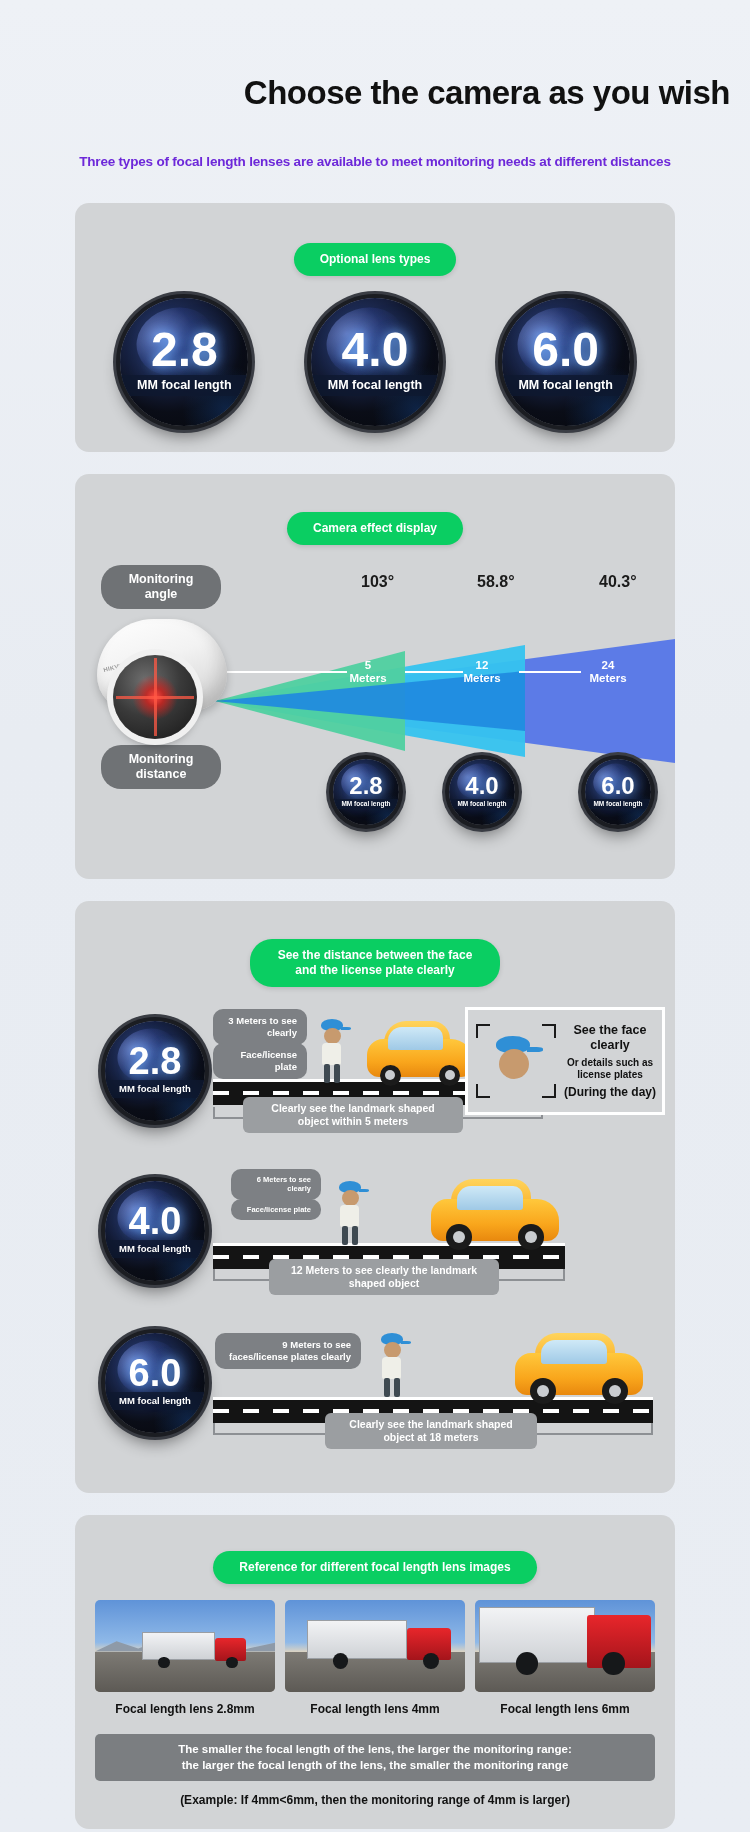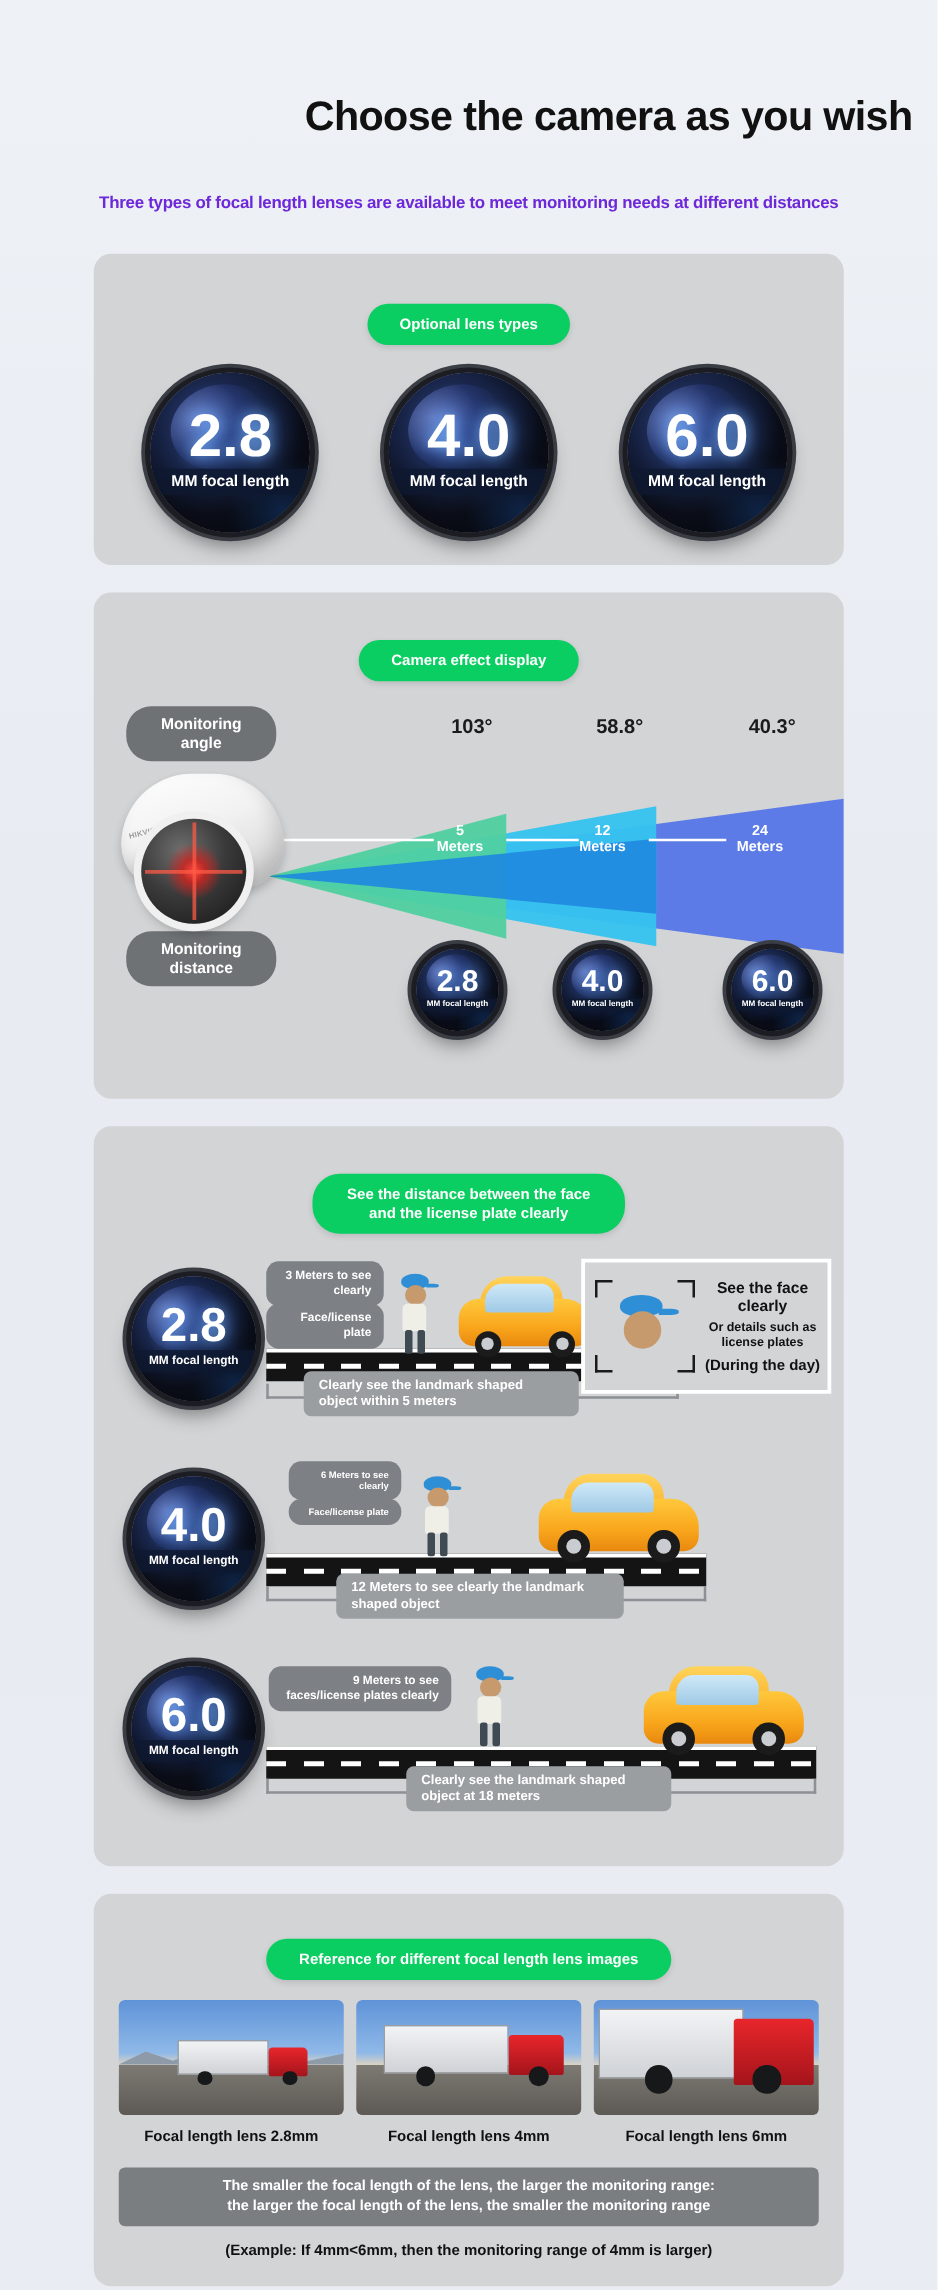--- a/index.html
+++ b/index.html
@@ -176,21 +176,21 @@
   }
   .bubble {
     position:absolute; background:#7d8084; color:#fff;
     font-size: 9.5px; font-weight:700; border-radius: 10px;
     padding: 6px 10px; text-align:right; line-height:1.25; z-index: 6;
   }
   .bubble-sm { font-size: 7.5px; }
   .caption-bar {
     position:absolute; background:#9b9ea1; color:#fff;
     font-size: 10.5px; font-weight:700; border-radius: 6px;
-    padding: 5px 12px; text-align:left; line-height:1.25; z-index:6;
+    padding: 5px 12px; text-align:center; line-height:1.25; z-index:6;
   }
   .bracket { position:absolute; border:2px solid #8d9094; border-top:none; height:12px; z-index:2;}
 
   
   .person { position:absolute; z-index:5; }
   .p-cap { position:absolute; background:#2f8fd6; border-radius: 50% 50% 42% 42%; }
   .p-cap::after{ content:""; position:absolute; right:-38%; bottom:8%; width:46%; height:26%; background:#2f8fd6; border-radius: 0 40% 40% 0;}
   .p-head { position:absolute; background:#c79a6e; border-radius:50%; }
   .p-body { position:absolute; background:#efefe8; border-radius: 4px 4px 2px 2px; }
   .p-leg  { position:absolute; background:#3f4a52; border-radius:2px; }

